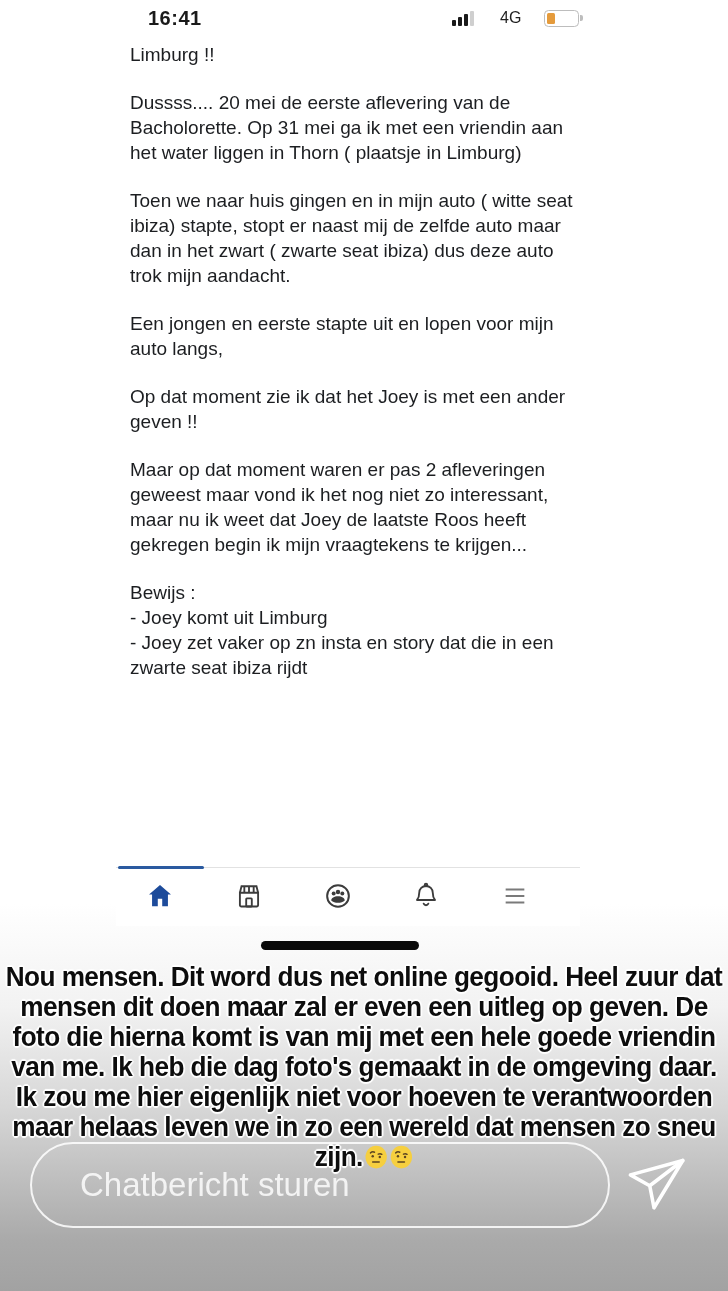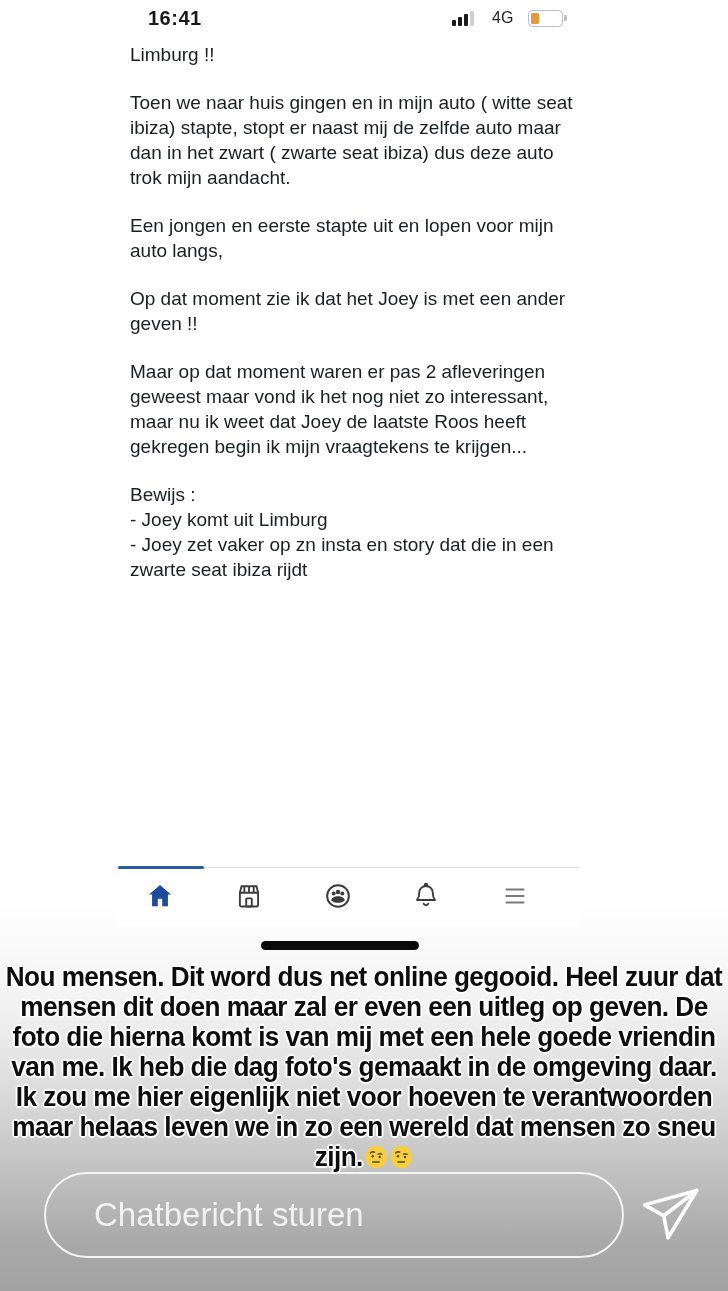--- a/index.html
+++ b/index.html
@@ -6,21 +6,21 @@
   body{
     width:728px;height:1291px;position:relative;overflow:hidden;
     font-family:"Liberation Sans", sans-serif;
     background:linear-gradient(180deg,#ffffff 0%,#ffffff 70%,#f2f2f2 78%,#d6d6d6 86%,#aaaaaa 96%,#a2a2a2 100%);
   }
   .story{position:absolute;inset:0;}
 
   
   .statusbar{position:absolute;top:0;left:0;width:728px;height:36px;}
   .time{position:absolute;left:148px;top:7px;font-size:20px;font-weight:700;color:#1a1a1a;letter-spacing:.5px;}
-  .sicons{position:absolute;left:452px;top:9px;display:flex;align-items:center;gap:15px;}
+  .sicons{position:absolute;left:452px;top:9px;display:flex;align-items:center;gap:23px;}
   .network{font-size:16px;color:#1f1f1f;font-weight:400;}
   .battery{position:relative;width:33px;height:15px;border:1.5px solid #bdbdbd;border-radius:4.5px;}
   .battery .fill{position:absolute;left:2px;top:2px;bottom:2px;width:8px;background:#e59b3c;border-radius:1.5px;}
   .battery .nub{position:absolute;right:-5px;top:4px;width:3px;height:6px;background:#bdbdbd;border-radius:0 2px 2px 0;}
 
   
   .post{position:absolute;left:130px;top:42px;width:444px;color:#1c1e21;font-size:19px;line-height:25px;}
   .post p{margin:0 0 23px 0;}
   .post p.prelines{white-space:pre-line;}
   .rose{display:inline-block;width:20px;height:20px;vertical-align:-3px;margin:0 2px;}
@@ -36,21 +36,21 @@
 
   
   .overlay{
     position:absolute;top:962px;left:-26px;width:780px;transform:scaleX(0.935);
     text-align:center;font-weight:700;font-size:28px;line-height:30px;letter-spacing:-.6px;color:#0d0d0d;
     text-shadow:-2px 0 1px #fff,2px 0 1px #fff,0 -2px 1px #fff,0 2px 1px #fff,-1px -1px 1px #fff,1px 1px 1px #fff,1px -1px 1px #fff,-1px 1px 1px #fff;
   }
   .emojiface{display:inline-block;width:26px;height:26px;vertical-align:-4px;margin-left:1px;}
 
   
-  .replybar{position:absolute;left:0;top:1166px;width:672px;height:100px;margin-left:14px;}
+  .replybar{position:absolute;left:0;top:1136px;width:672px;height:100px;}
   .chatinput{
     position:absolute;left:30px;top:6px;width:580px;height:86px;box-sizing:border-box;
     background:transparent;border:2px solid rgba(255,255,255,.85);border-radius:45px;
     padding:0 28px 0 48px;font-family:"Liberation Sans",sans-serif;font-size:33px;color:#fff;outline:none;
   }
   .chatinput::placeholder{color:rgba(255,255,255,.82);}
   .send{position:absolute;left:622px;top:14px;width:66px;height:66px;cursor:pointer;}
 </style>
 </head>
 <body>
@@ -69,20 +69,21 @@
       <span class="network">4G</span>
       <span class="battery">
           <span class="fill"></span>
           <span class="nub"></span>
         </span>
     </div>
   </div>
 
   <div class="post">
     <p>Limburg !!</p>
+    <p>Dussss.... 20 mei de eerste aflevering van de Bacholorette. Op 31 mei ga ik met een vriendin aan het water liggen in Thorn ( plaatsje in Limburg)</p>
     <p>Toen we naar huis gingen en in mijn auto ( witte seat ibiza) stapte, stopt er naast mij de zelfde auto maar dan in het zwart ( zwarte seat ibiza) dus deze auto trok mijn aandacht.</p>
     <p>Een jongen en eerste stapte uit en lopen voor mijn auto langs,</p>
     <p>Op dat moment zie ik dat het Joey is met een ander geven !!</p>
     <p>Maar op dat moment waren er pas 2 afleveringen geweest maar vond ik het nog niet zo interessant, maar nu ik weet dat Joey de laatste Roos heeft gekregen begin ik mijn vraagtekens te krijgen...</p>
     <p class="prelines">Bewijs :
 - Joey komt uit Limburg
 - Joey zet vaker op zn insta en story dat die in een zwarte seat ibiza rijdt</p>
   </div>
 
   <div class="navbar">

